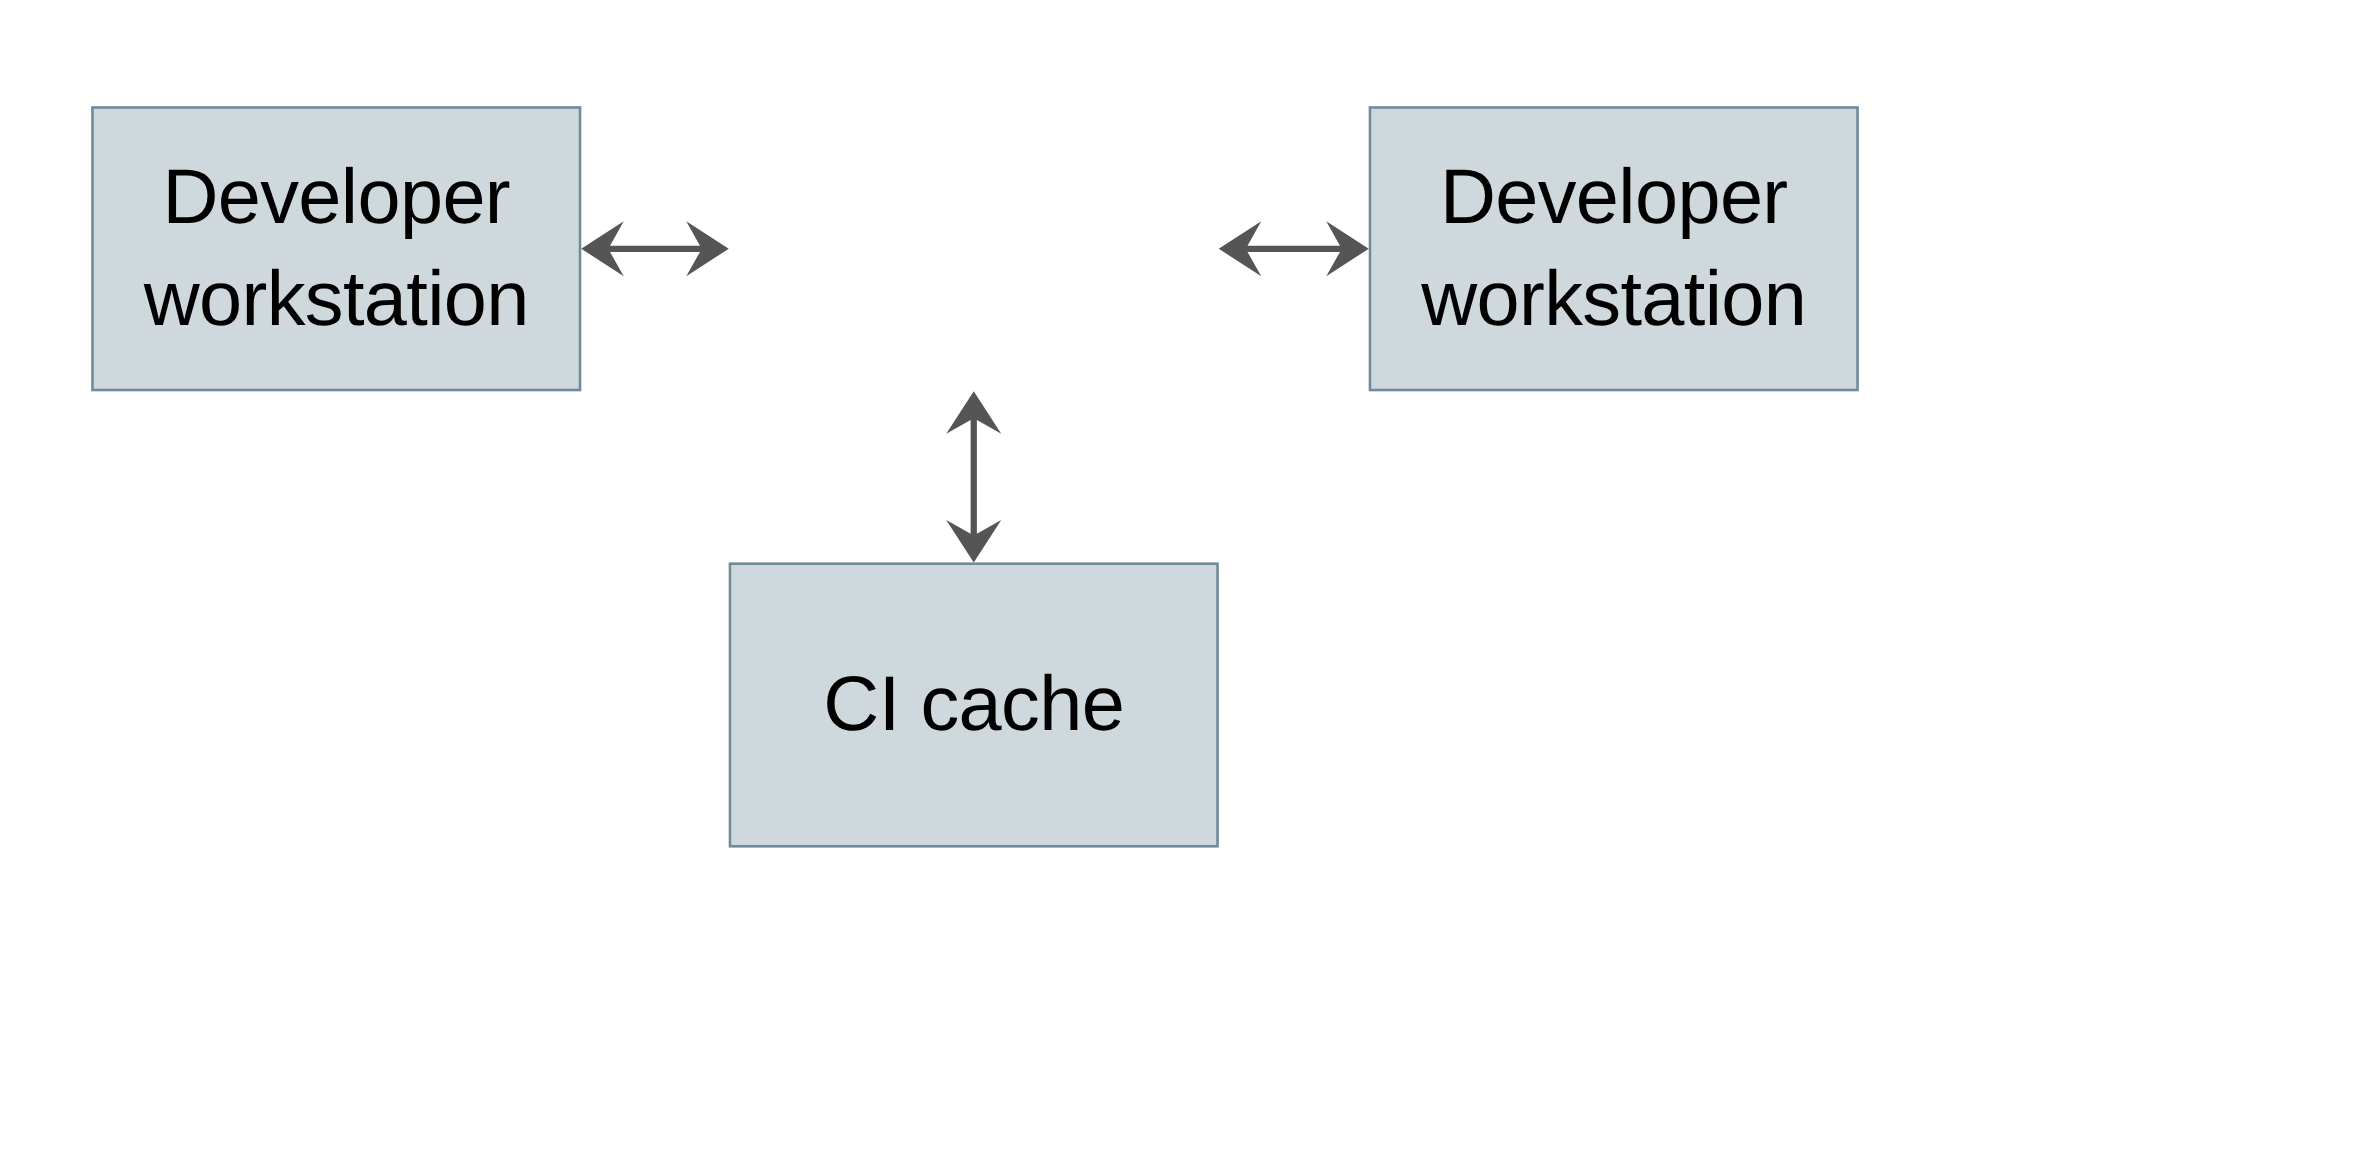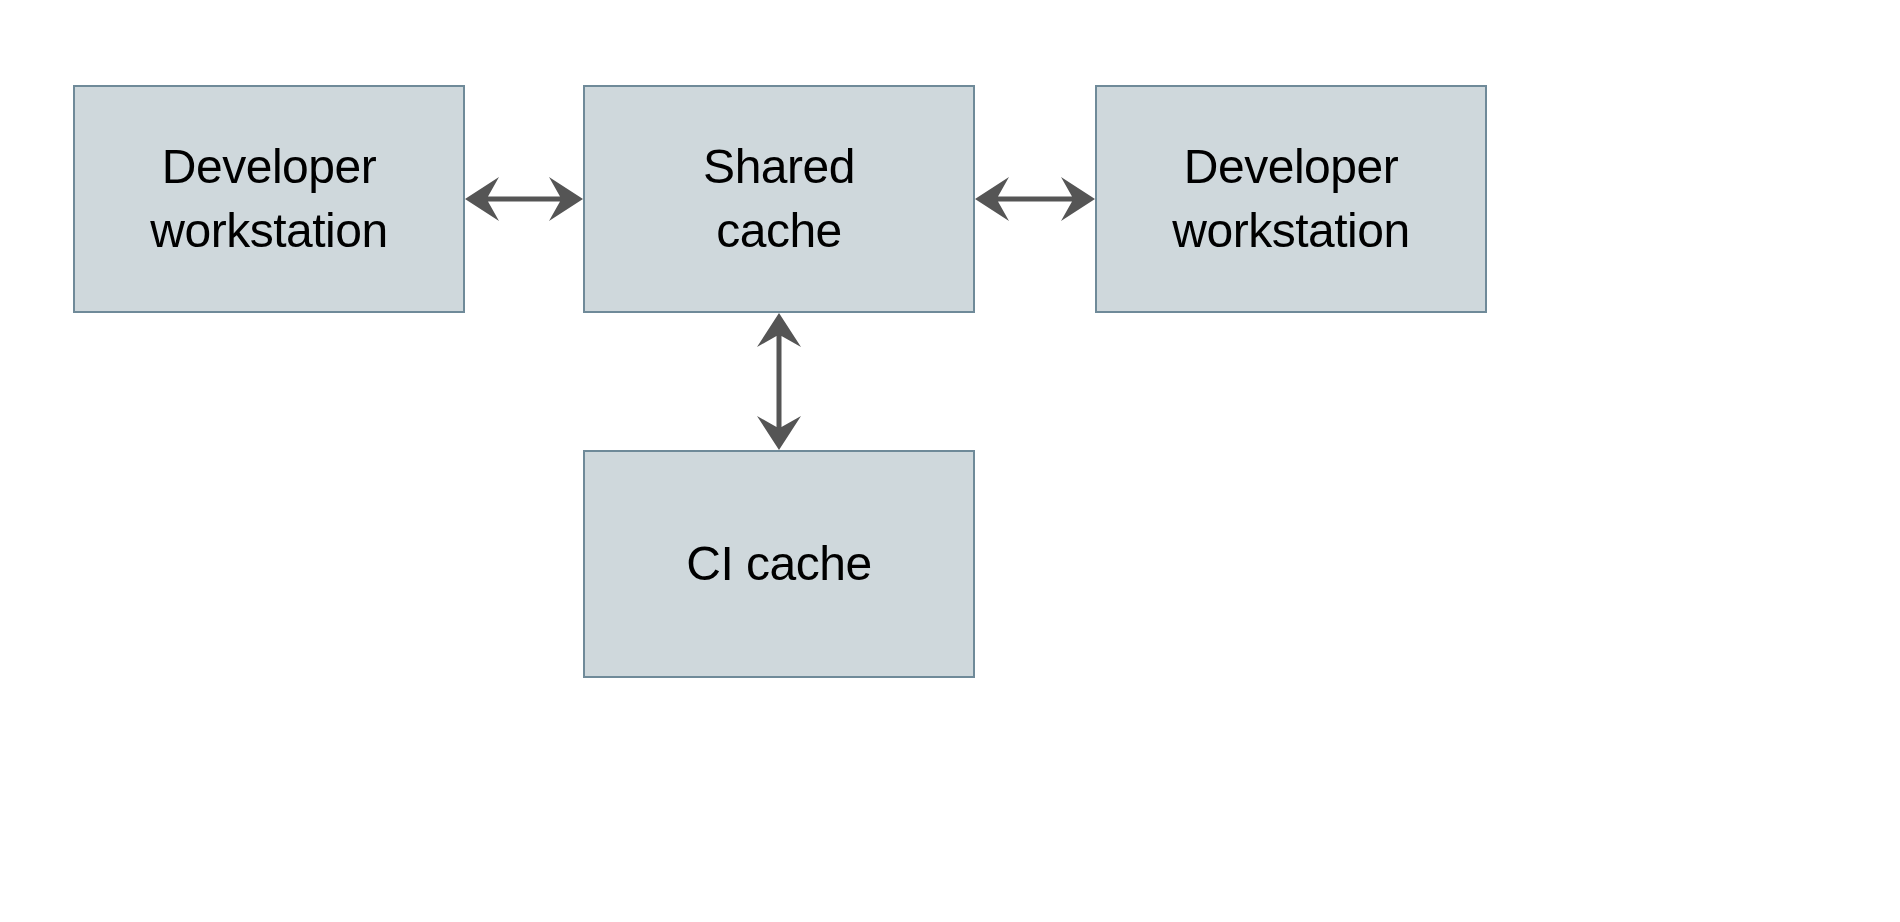--- a/index.html
+++ b/index.html
@@ -24,21 +24,21 @@
     position: absolute;
     box-sizing: border-box;
     background: #CFD8DC;
     border: 2px solid #000000;
     display: flex;
     align-items: center;
     justify-content: center;
     text-align: center;
     color: #000000;
     font-family: "Liberation Sans", sans-serif;
-    font-size: 48px;
+    font-size: 62px;
     line-height: 1.33;
     font-weight: 400;
     letter-spacing: -0.5px;
     white-space: pre-line;
     padding: 0 10px;
   }
   .connector {
     position: absolute;
     overflow: visible;
   }
@@ -48,22 +48,20 @@
   }
 </style>
 </head>
 <body>
 
 <div id="canvas" style="background: rgb(255, 255, 255);">
 
   <div class="node" id="node-0" style="left: 73px; top: 85px; width: 392px; height: 228px; background: rgb(207, 216, 220); border-color: rgb(111, 138, 153); color: rgb(0, 0, 0);">Developer
 workstation</div>
 
-  <div class="node" id="node-1" style="left: 583px; top: 85px; width: 392px; height: 228px; background: rgb(207, 216, 220); border-color: rgb(111, 138, 153); color: rgb(0, 0, 0);">Shared
-cache</div>
 
   <div class="node" id="node-2" style="left: 1095px; top: 85px; width: 392px; height: 228px; background: rgb(207, 216, 220); border-color: rgb(111, 138, 153); color: rgb(0, 0, 0);">Developer
 workstation</div>
 
   <div class="node" id="node-3" style="left: 583px; top: 450px; width: 392px; height: 228px; background: rgb(207, 216, 220); border-color: rgb(111, 138, 153); color: rgb(0, 0, 0);">CI cache</div>
 
   <div class="connector" id="conn-0" style="left: 465px; top: 169px;">
     <svg id="conn-0-svg" width="118" height="60" viewBox="0 0 118 60">
       <g id="conn-0-g">
           <path d="M 0 30 L 34 8 L 23 27.5 L 95 27.5 L 84 8 L 118 30 L 84 52 L 95 32.5 L 23 32.5 L 34 52 Z" fill="#555555"></path>

